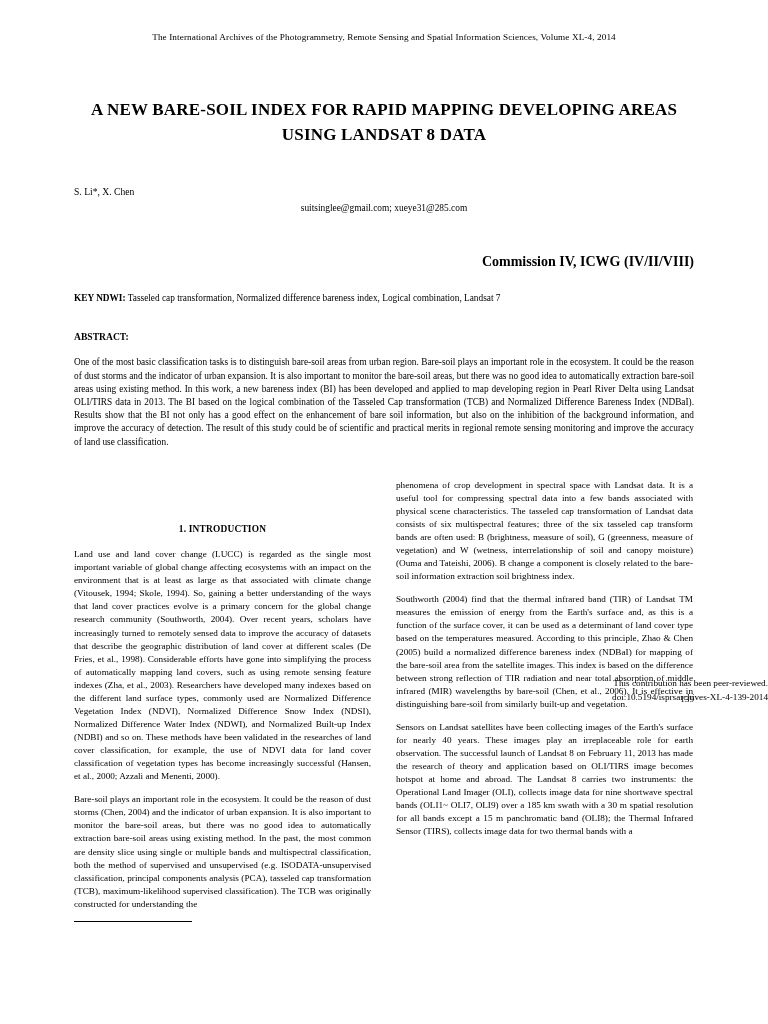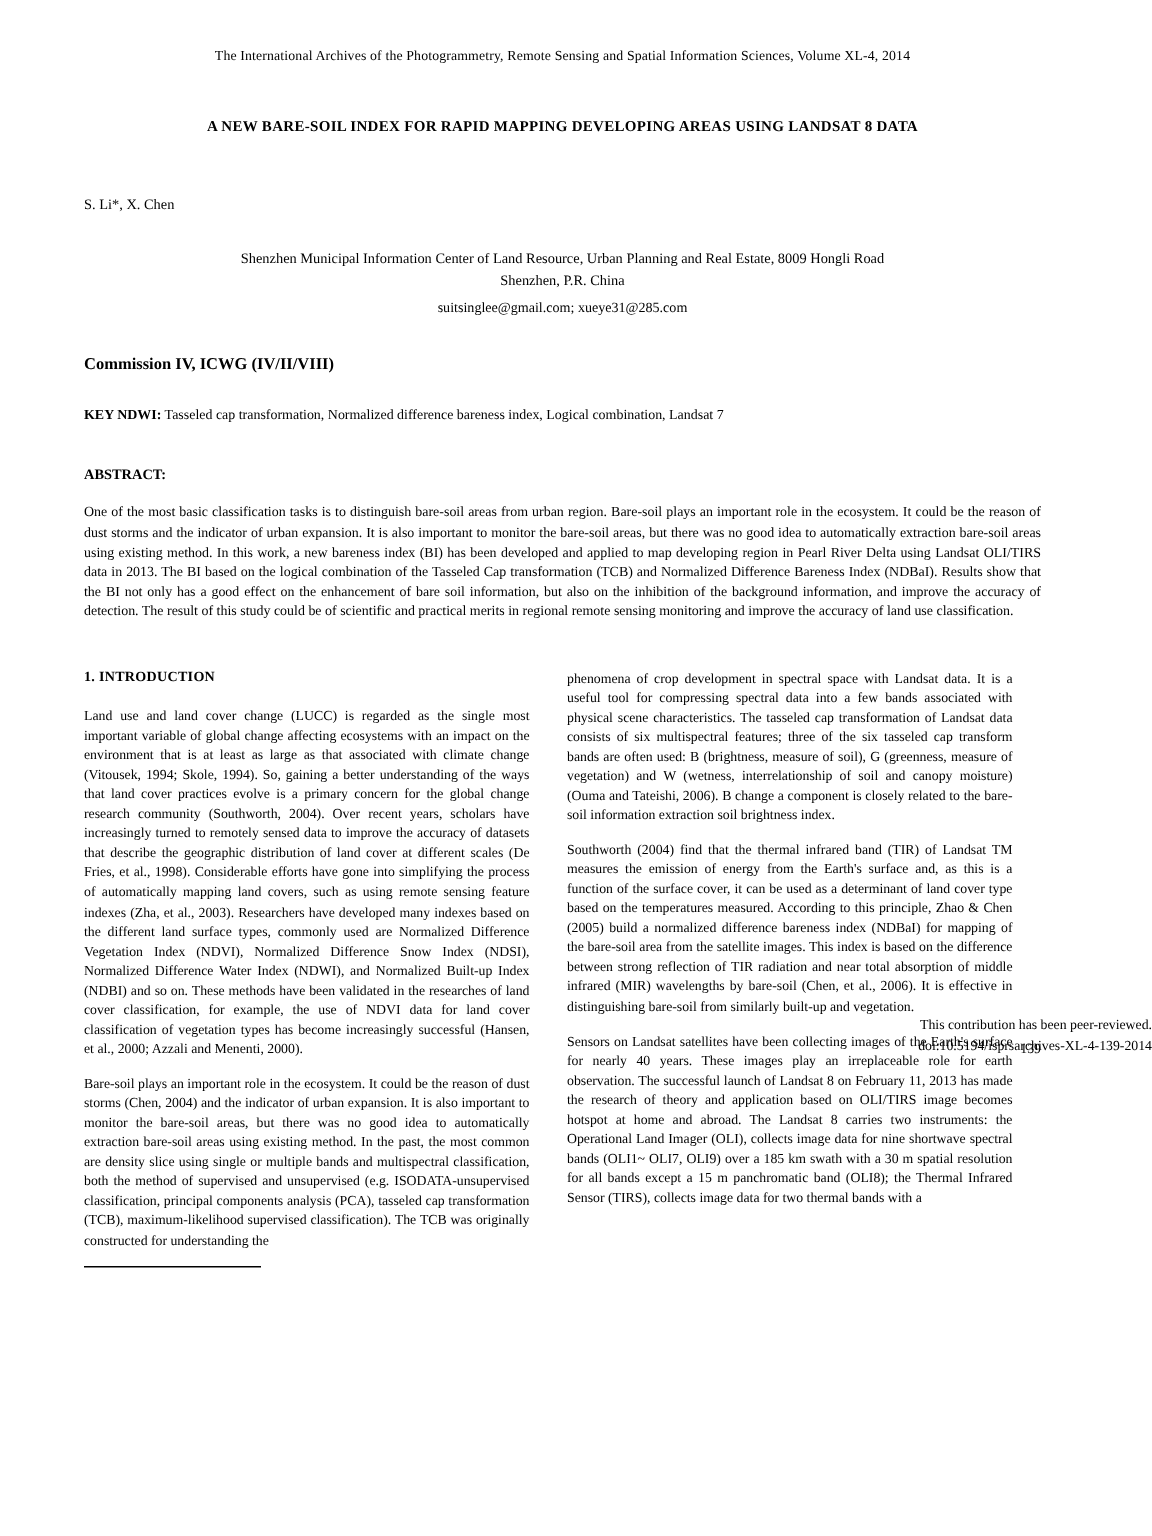--- a/index.html
+++ b/index.html
@@ -12,60 +12,60 @@
     height: 1024px;
     font-family: "Liberation Serif", serif;
     color: #000000;
     position: relative;
     overflow: hidden;
   }
   .page {
     width: 768px;
     height: 728px;
     box-sizing: border-box;
-    padding: 30px 74px 0 56px;
+    padding: 30px 74px 0 74px;
     position: relative;
   }
   .journal-line {
     text-align: center;
     font-size: 9.2px;
     line-height: 1.55;
     letter-spacing: 0.1px;
   }
   .journal-line .l2 {
     display: block;
   }
   .title {
     text-align: center;
-    font-size: 10px;
+    font-size: 17px;
     font-weight: bold;
     line-height: 1.45;
-    margin-top: 34px;
+    margin-top: 54px;
     letter-spacing: 0.2px;
   }
   .authors {
     font-size: 9.6px;
     margin-top: 38px;
   }
   .affil {
     text-align: center;
     font-size: 9.6px;
     margin-top: 24px;
     line-height: 1.55;
   }
   .emails {
     text-align: center;
     font-size: 9.4px;
     margin-top: 6px;
   }
   .commission {
-    text-align: left;
-    font-size: 11px;
+    text-align: right;
+    font-size: 14px;
     font-weight: bold;
-    margin-top: 26px;
+    margin-top: 41px;
   }
   .keywords {
     font-size: 9.3px;
     margin-top: 22px;
     text-align: justify;
     line-height: 1.5;
   }
   .keywords b {
     font-weight: bold;
   }
@@ -85,24 +85,26 @@
     gap: 25px;
     margin-top: 30px;
   }
   .col {
     width: 297px;
     font-size: 9.2px;
     text-align: justify;
     line-height: 1.42;
   }
   .section-head {
+    text-align: center;
     font-weight: bold;
     font-size: 9.4px;
     margin-bottom: 12px;
     letter-spacing: 0.2px;
+    margin-top: 44px;
   }
   .para {
     margin-bottom: 10px;
     text-indent: 0;
   }
   .para:last-child { margin-bottom: 0; }
   .footnote-rule {
     width: 118px;
     height: 1px;
     background: #000;
@@ -138,24 +140,20 @@
 <div class="page">
 
   <div class="journal-line">
     <span>The International Archives of the Photogrammetry, Remote Sensing and Spatial Information Sciences, Volume XL-4, 2014</span>
   </div>
 
   <div class="title">A NEW BARE-SOIL INDEX FOR RAPID MAPPING DEVELOPING AREAS USING LANDSAT 8 DATA</div>
 
   <div class="authors">S. Li*, X. Chen</div>
 
-  <div class="affil">
-    <span>Shenzhen Municipal Information Center of Land Resource, Urban Planning and Real Estate, 8009 Hongli Road</span><br>
-    <span>Shenzhen, P.R. China</span>
-  </div>
 
   <div class="emails">suitsinglee@gmail.com; xueye31@285.com</div>
 
   <div class="commission">Commission IV, ICWG (IV/II/VIII)</div>
 
   <div class="keywords">
     <b>KEY NDWI:</b>
     <span>Tasseled cap transformation, Normalized difference bareness index, Logical combination, Landsat 7</span>
   </div>
 

